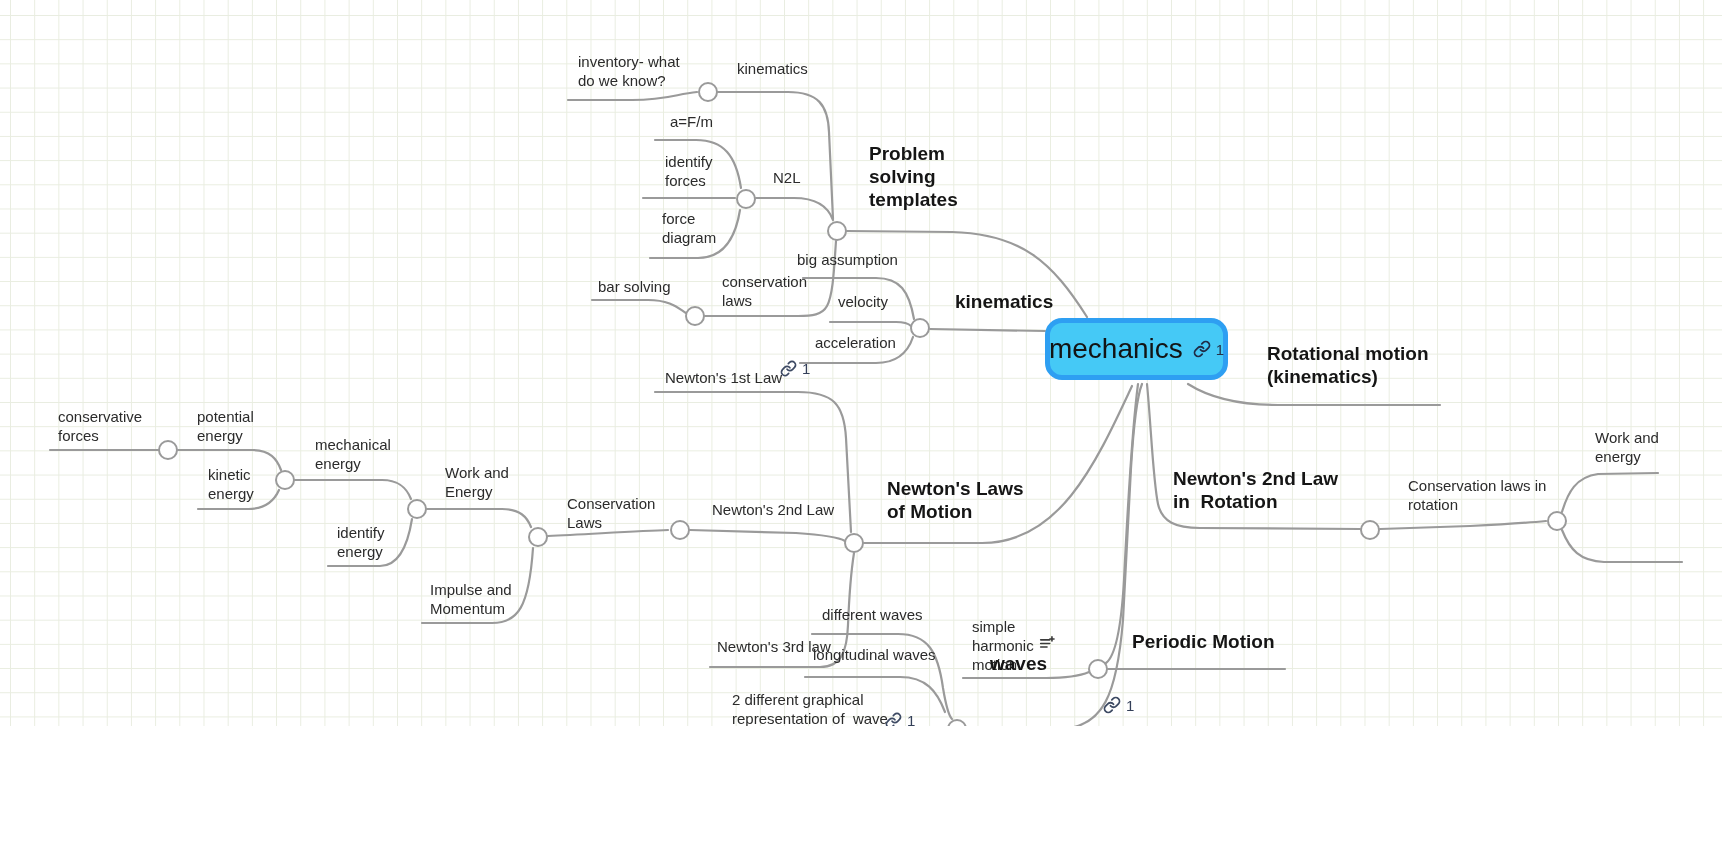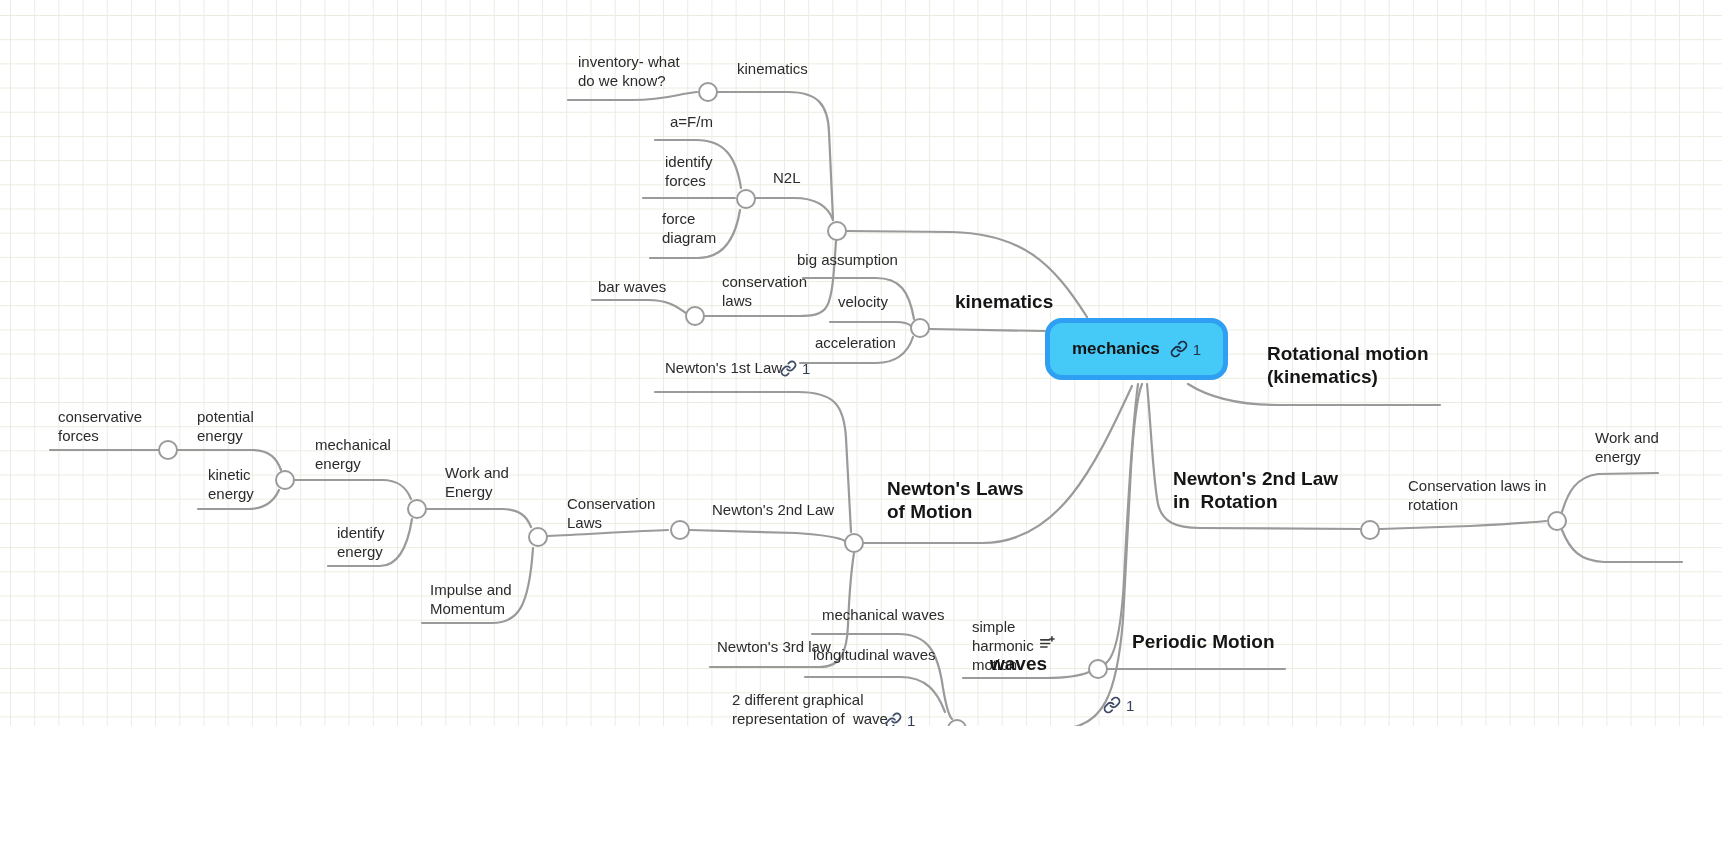--- a/index.html
+++ b/index.html
@@ -25,21 +25,21 @@
   .handle{
     position:absolute;width:20px;height:20px;border-radius:50%;
     background:#fff;border:2.5px solid #9a9a9a;box-sizing:border-box;
   }
   .root-node{
     position:absolute;left:1045px;top:318px;width:183px;height:62px;
     box-sizing:border-box;background:#45c9f6;border:5px solid #2e9ff2;
     border-radius:17px;display:flex;align-items:center;justify-content:center;gap:10px;
   }
   .root-node .root-label{
-    font-size:17px;font-weight:700;color:#131313;white-space:nowrap;
+    font-size:28px;font-weight:400;color:#131313;white-space:nowrap;
   }
   .chip{
     position:absolute;display:flex;align-items:center;gap:5px;
     color:#333f58;font-size:15px;line-height:15px;
   }
   .chip .ic, .root-node .ic{display:flex;align-items:center;}
   .root-chip{display:flex;align-items:center;gap:5px;color:#26324a;font-size:15px;}
   .notes-ic{position:absolute;display:flex;align-items:center;}
 </style>
 </head>
@@ -119,56 +119,59 @@
   <div class="topic" style="left:737px;top:59px">kinematics</div>
   <div class="topic" style="left:670px;top:112px">a=F/m</div>
   <div class="topic" style="left:665px;top:152px">identify
 forces</div>
   <div class="topic" style="left:773px;top:168px">N2L</div>
   <div class="topic" style="left:662px;top:209px">force
 diagram</div>
   <div class="topic" style="left:797px;top:250px">big assumption</div>
   <div class="topic" style="left:722px;top:272px">conservation
 laws</div>
-  <div class="topic" style="left:598px;top:277px">bar waves</div>
+  <div class="topic" style="left:598px;top:277px">bar solving</div>
   <div class="topic" style="left:838px;top:292px">velocity</div>
   <div class="topic" style="left:815px;top:333px">acceleration</div>
-  <div class="topic" style="left:665px;top:358px">Newton's 1st Law</div>
+  <div class="topic" style="left:665px;top:368px">Newton's 1st Law</div>
   <div class="topic" style="left:58px;top:407px">conservative
 forces</div>
   <div class="topic" style="left:197px;top:407px">potential
 energy</div>
   <div class="topic" style="left:208px;top:465px">kinetic
 energy</div>
   <div class="topic" style="left:315px;top:435px">mechanical
 energy</div>
   <div class="topic" style="left:337px;top:523px">identify
 energy</div>
   <div class="topic" style="left:445px;top:463px">Work and
 Energy</div>
   <div class="topic" style="left:567px;top:494px">Conservation
 Laws</div>
   <div class="topic" style="left:430px;top:580px">Impulse and
 Momentum</div>
   <div class="topic" style="left:712px;top:500px">Newton's 2nd Law</div>
   <div class="topic" style="left:717px;top:637px">Newton's 3rd law</div>
-  <div class="topic" style="left:822px;top:605px">mechanical waves</div>
+  <div class="topic" style="left:822px;top:605px">different waves</div>
   <div class="topic" style="left:813px;top:645px">longitudinal waves</div>
   <div class="topic" style="left:732px;top:690px">2 different graphical
 representation of  wave
 motion</div>
   <div class="topic" style="left:792px;top:768px">superposition</div>
   <div class="topic" style="left:972px;top:617px">simple
 harmonic
 motion</div>
   <div class="topic" style="left:1408px;top:476px">Conservation laws in
 rotation</div>
   <div class="topic" style="left:1595px;top:428px">Work and
 energy</div>
 
+  <div class="topic-major" style="left:869px;top:142px">Problem
+solving
+templates</div>
   <div class="topic-major" style="left:955px;top:290px">kinematics</div>
   <div class="topic-major" style="left:1267px;top:342px">Rotational motion
 (kinematics)</div>
   <div class="topic-major" style="left:887px;top:477px">Newton's Laws
 of Motion</div>
   <div class="topic-major" style="left:1173px;top:467px">Newton's 2nd Law
 in  Rotation</div>
   <div class="topic-major" style="left:1132px;top:630px">Periodic Motion</div>
   <div class="topic-major" style="left:990px;top:652px">waves</div>
 

